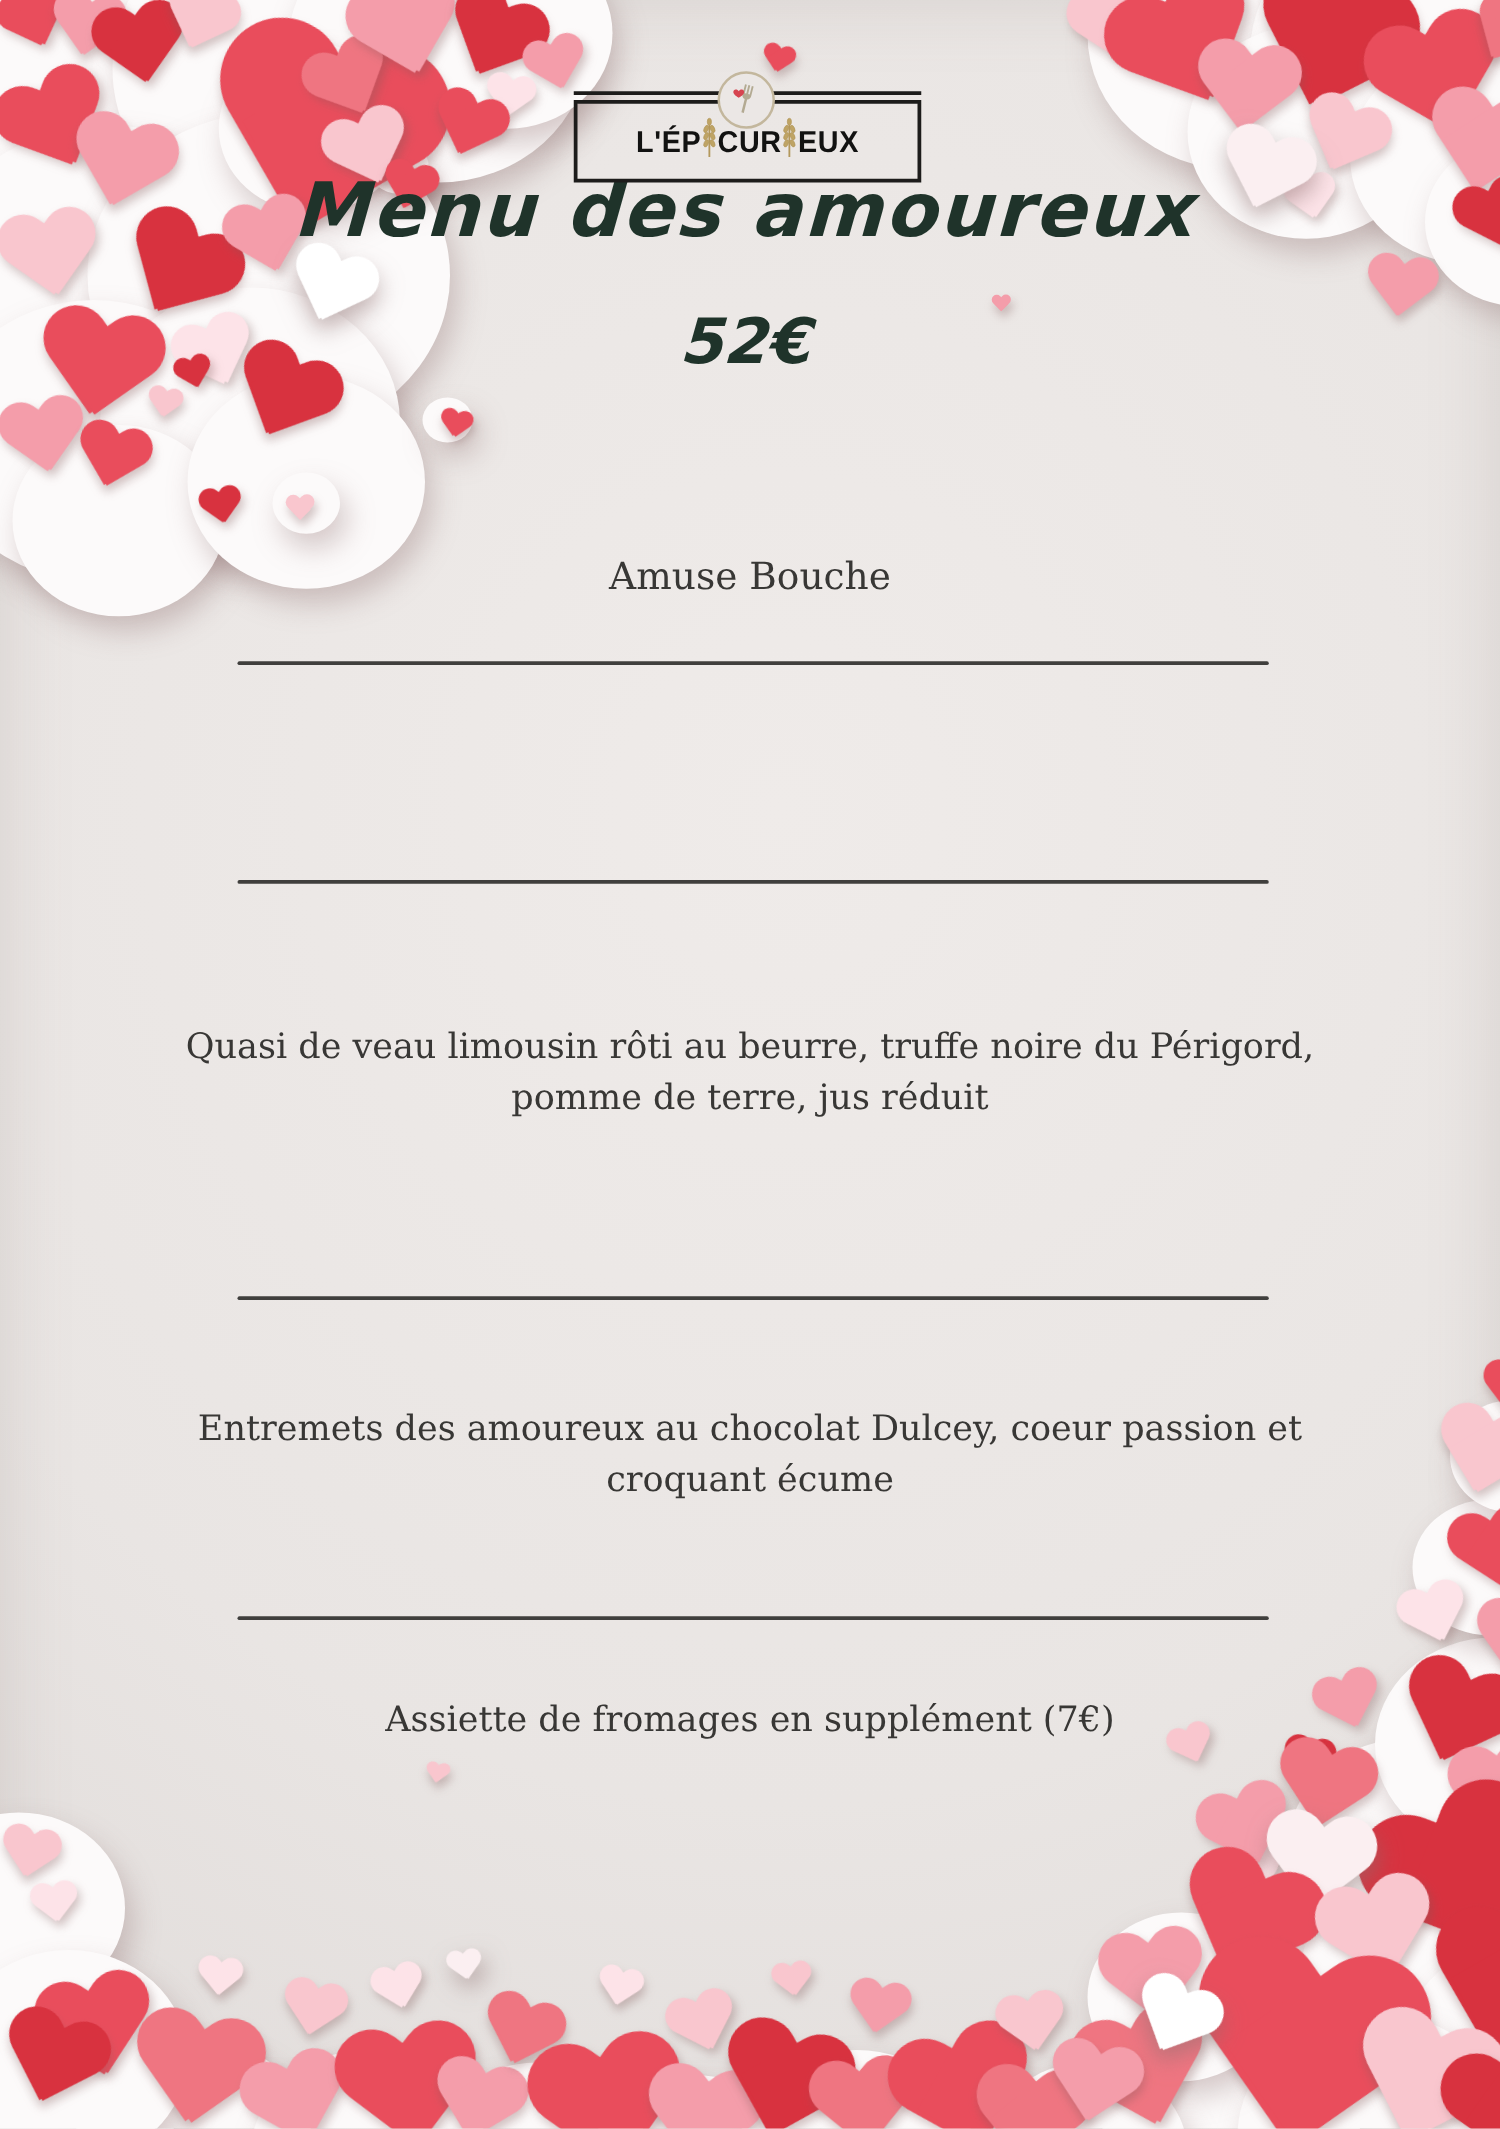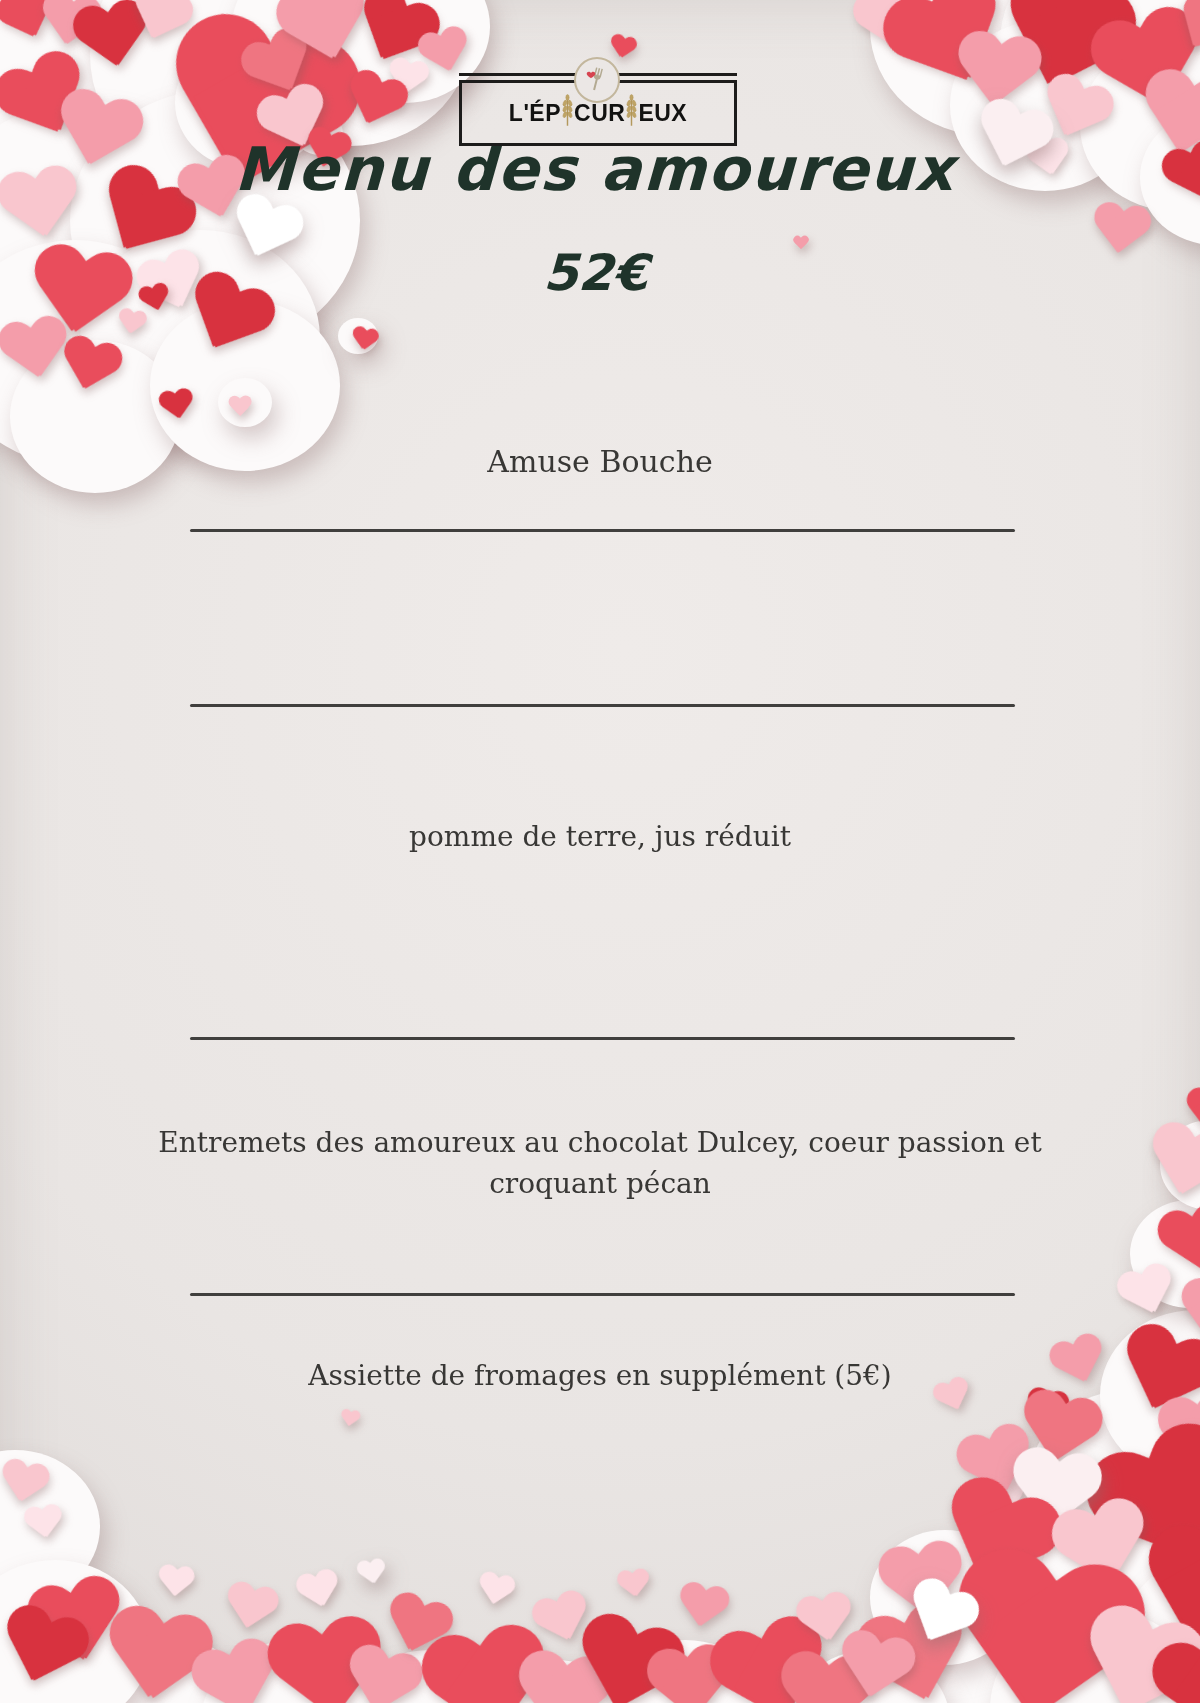--- a/index.html
+++ b/index.html
@@ -231,26 +231,27 @@
 
   <main id="courses">
       <div class="course" style="top: 441px; font-size: 30px; line-height: 42px;">
         <span class="line">Amuse Bouche</span>
       </div>
       <div class="divider" style="top: 529px;"></div>
       <div class="course" style="top: 568px; font-size: 28px; line-height: 41px;">
       </div>
       <div class="divider" style="top: 704px;"></div>
       <div class="course" style="top: 816px; font-size: 28px; line-height: 41px;">
+        <span class="line">Quasi de veau limousin rôti au beurre, truffe noire du Périgord,</span>
         <span class="line">pomme de terre, jus réduit</span>
       </div>
       <div class="divider" style="top: 1037px;"></div>
       <div class="course" style="top: 1122px; font-size: 28px; line-height: 41px;">
         <span class="line">Entremets des amoureux au chocolat Dulcey, coeur passion et</span>
-        <span class="line">croquant pécan</span>
+        <span class="line">croquant écume</span>
       </div>
       <div class="divider" style="top: 1293px;"></div>
       <div class="course" style="top: 1355px; font-size: 28px; line-height: 41px;">
-        <span class="line">Assiette de fromages en supplément (5€)</span>
+        <span class="line">Assiette de fromages en supplément (7€)</span>
       </div>
     </main>
 
 </div>
 
 </body></html>

